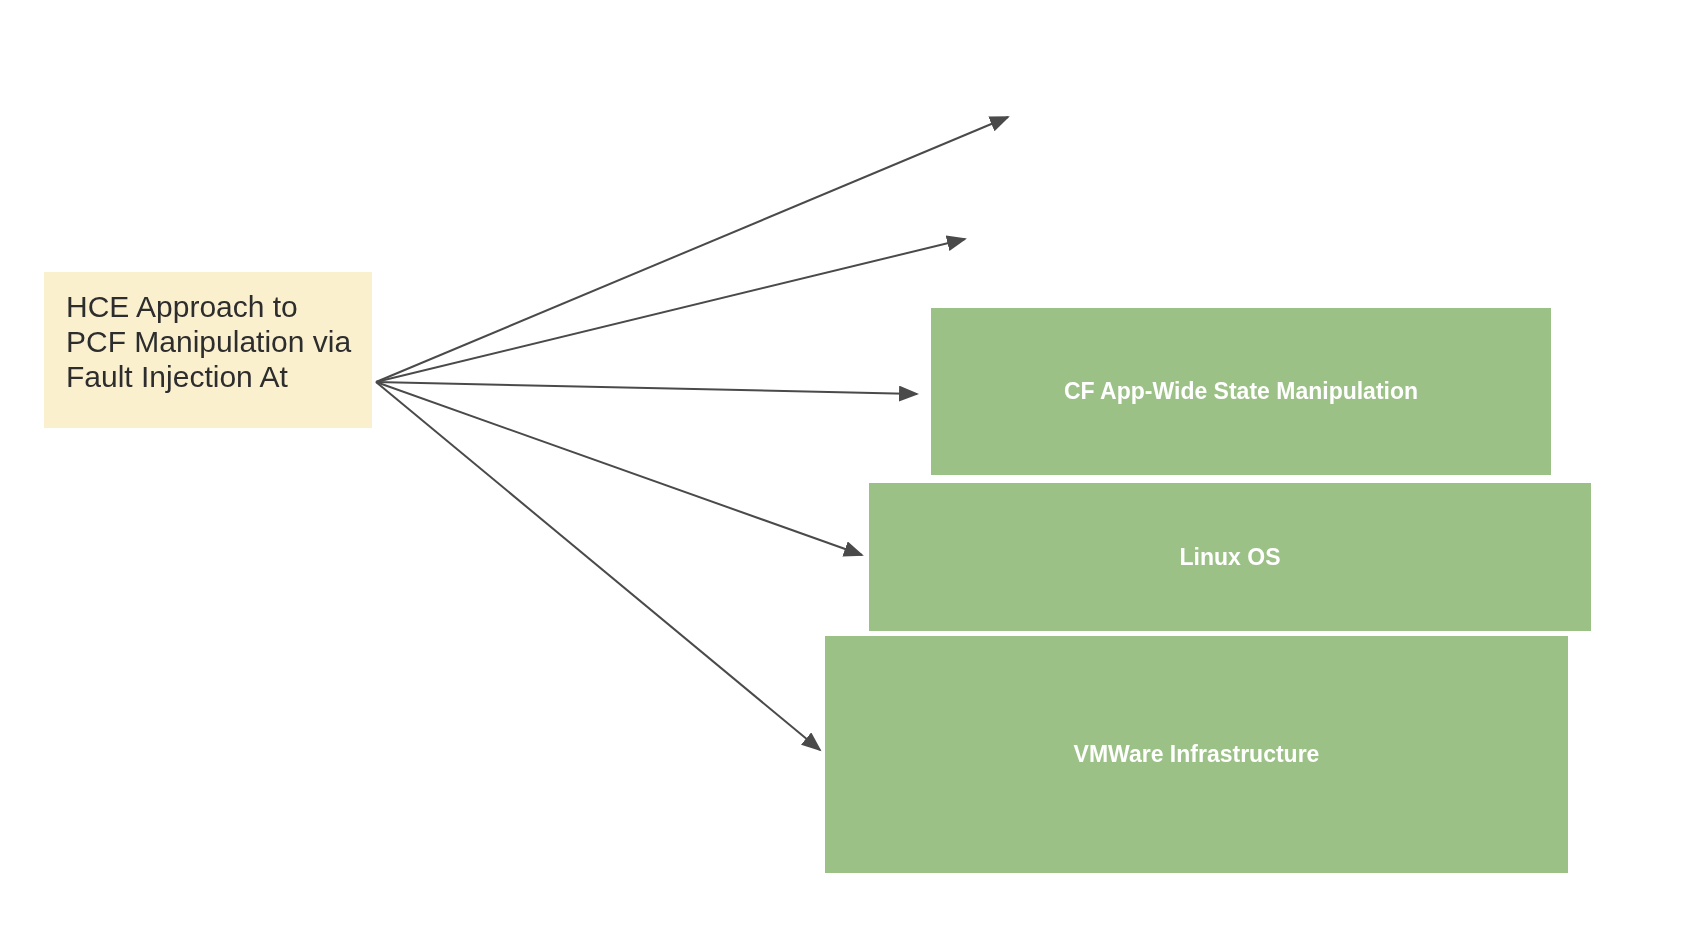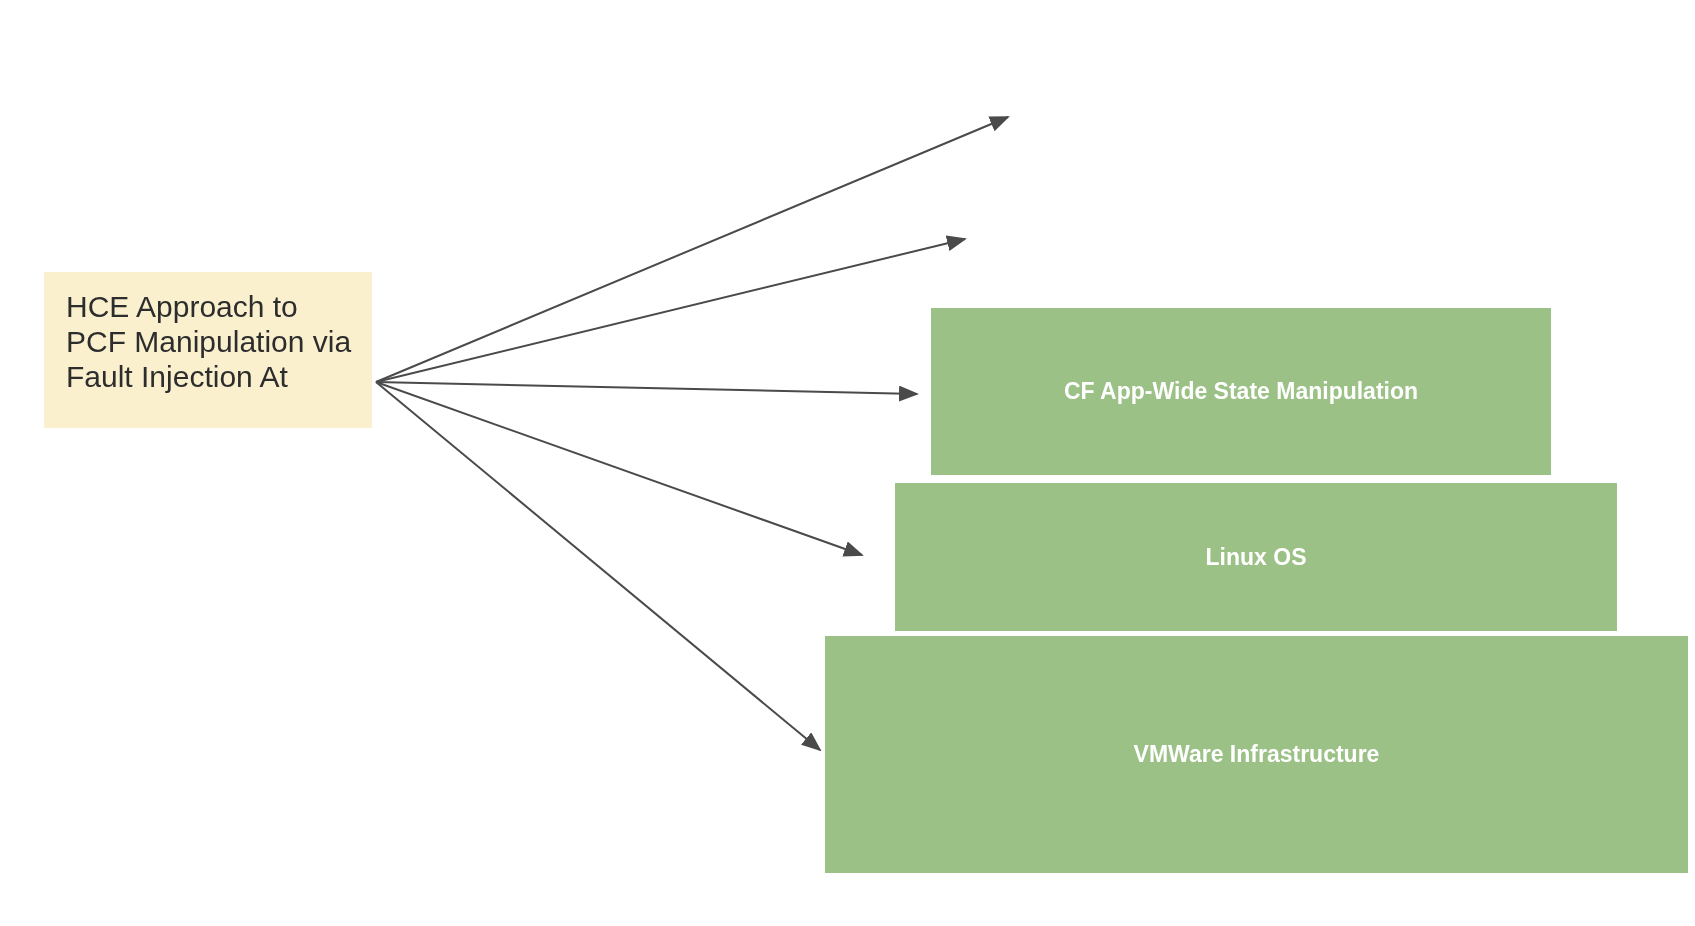--- a/index.html
+++ b/index.html
@@ -57,22 +57,22 @@
     display: flex;
     align-items: center;
     justify-content: center;
     text-align: center;
     font-weight: bold;
     font-size: 23px;
   }
   .level-1 { left: 1018px; top:  60px; width: 443px; height: 104px; }
   .level-2 { left:  972px; top: 166px; width: 528px; height: 140px; }
   .level-3 { left:  925px; top: 308px; width: 620px; height: 167px; margin-left: 6px; }
-  .level-4 { left:  869px; top: 483px; width: 722px; height: 148px; margin-left: 26px; }
-  .level-5 { left:  825px; top: 636px; width: 863px; height: 237px; text-align: right; }
+  .level-4 { left:  869px; top: 483px; width: 722px; height: 148px; }
+  .level-5 { left:  825px; top: 636px; width: 743px; height: 237px; text-align: right; }
 </style>
 </head>
 <body>
 
 <div class="canvas">
 
   <svg class="arrows" viewBox="0 0 1695 926" xmlns="http://www.w3.org/2000/svg">
     <defs>
       <marker id="ah" markerWidth="11" markerHeight="9" refX="9" refY="4" orient="auto">
         <path d="M0,0 L10,4 L0,8 Z"></path>

